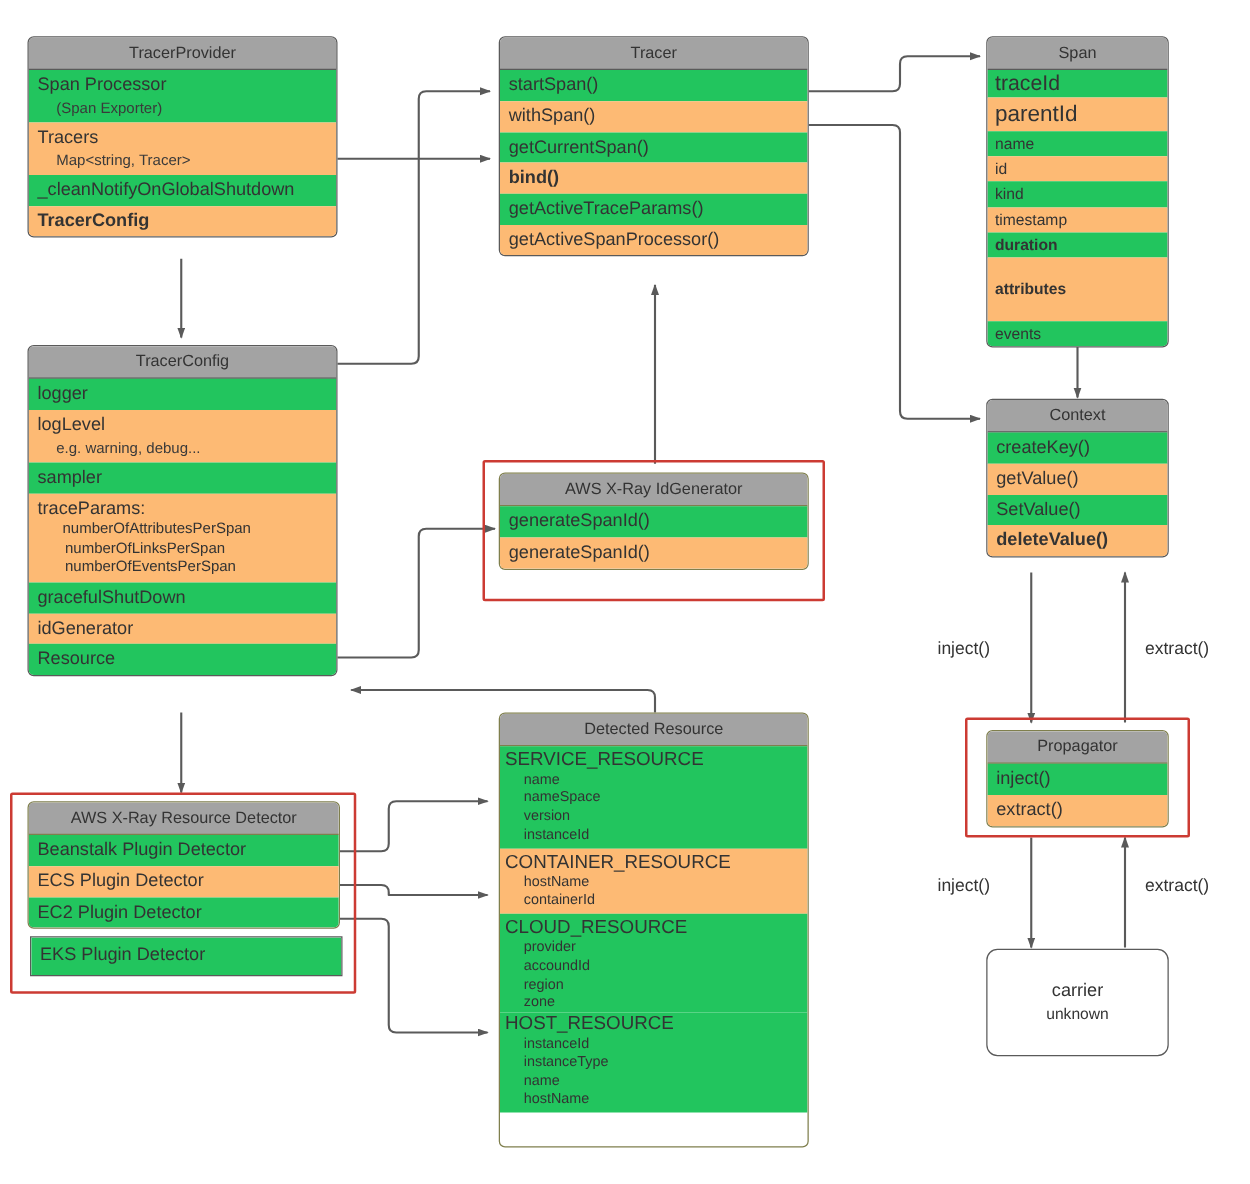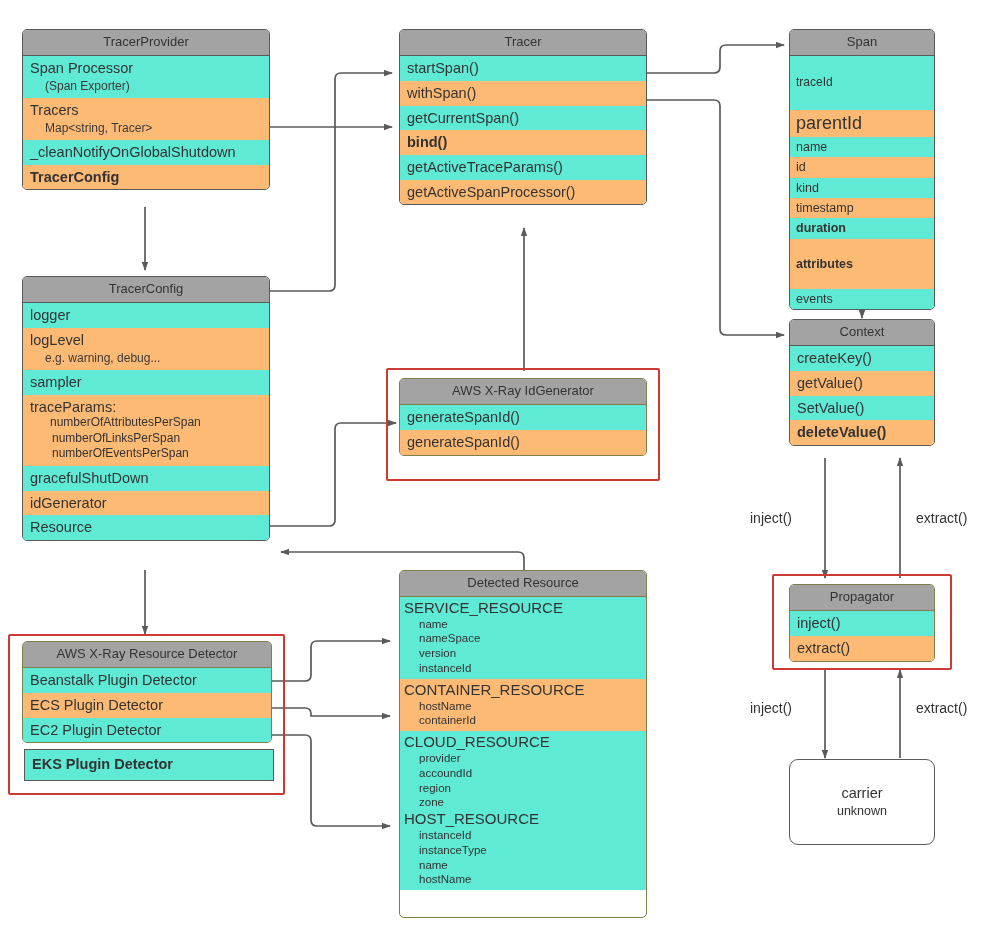--- a/index.html
+++ b/index.html
@@ -38,21 +38,21 @@
     border-bottom: 1.4px solid #5a5a5a;
     background: #a3a3a3;
     line-height: 1.1;
   }
   .uml.olive > .uml-title { border-bottom-color: #7f7f4d; }
   .rows { display: block; }
   .row {
     font-size: 14.5px;
     color: #333333;
     padding: 4px 6px 4px 7px;
-    background: #5eead4;
+    background: #22c55e;
     line-height: 1.15;
   }
   .row.alt { background: #fdba74; }
   .row.bold { font-weight: bold; }
   .row .sub {
     display: block;
     font-size: 12px;
     padding-left: 15px;
     color: #3a3a3a;
     font-weight: normal;
@@ -178,21 +178,21 @@
       <div class="row">getCurrentSpan()</div>
       <div class="row alt bold">bind()</div>
       <div class="row">getActiveTraceParams()</div>
       <div class="row alt">getActiveSpanProcessor()</div>
     </div>
   </div>
 
   <div class="uml" style="left:789px; top:29px; width:146px;">
     <div class="uml-title">Span</div>
     <div class="rows">
-      <div class="row" style="font-size:12px;padding:20px 6px">traceId</div>
+      <div class="row" style="font-size:17px;padding:1px 6px">traceId</div>
       <div class="row alt" style="font-size:18px;padding:3px 6px">parentId</div>
       <div class="row" style="font-size:12.5px;padding:3px 6px">name</div>
       <div class="row alt" style="font-size:12.5px;padding:3px 6px">id</div>
       <div class="row" style="font-size:12.5px;padding:3px 6px">kind</div>
       <div class="row alt" style="font-size:12.5px;padding:3px 6px">timestamp</div>
       <div class="row bold" style="font-size:12.5px;padding:3px 6px">duration</div>
       <div class="row alt bold" style="font-size:12.5px;padding:18px 6px">attributes</div>
       <div class="row" style="font-size:12.5px;padding:3px 6px">events</div>
     </div>
   </div>
@@ -248,21 +248,21 @@
 
   <div class="uml olive" style="left:22px; top:641px; width:250px;">
     <div class="uml-title">AWS X-Ray Resource Detector</div>
     <div class="rows">
       <div class="row">Beanstalk Plugin Detector</div>
       <div class="row alt">ECS Plugin Detector</div>
       <div class="row">EC2 Plugin Detector</div>
     </div>
   </div>
 
-  <div class="uml" style="left:24px; top:749px; width:250px; border-radius:0;font-weight:bold;">
+  <div class="uml" style="left:24px; top:749px; width:250px; border-radius:0;">
     <div class="row" style="padding:6px 6px 7px 7px;">EKS Plugin Detector</div>
   </div>
 
   <div class="uml olive" style="left:399px; top:570px; width:248px; height:348px;">
     <div class="uml-title">Detected Resource</div>
     <div class="rows">
       <div class="row" style="padding:2px 6px 3px 4px;">
         <span class="grp">SERVICE_RESOURCE</span>
         <span class="item">name</span>
         <span class="item">nameSpace</span>

